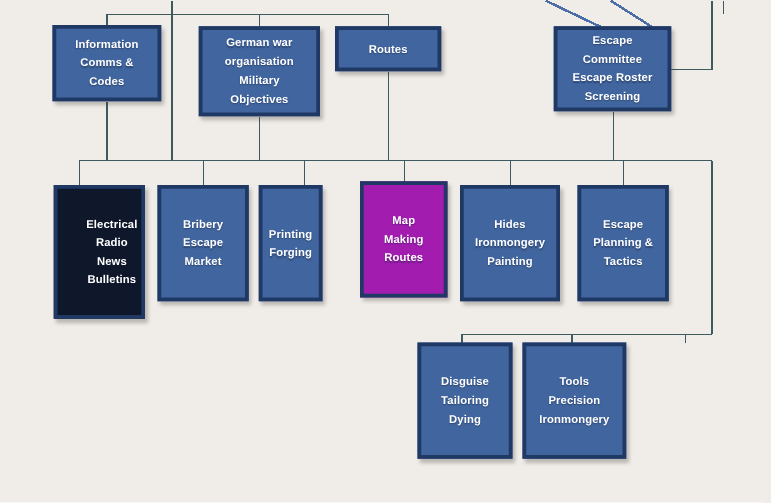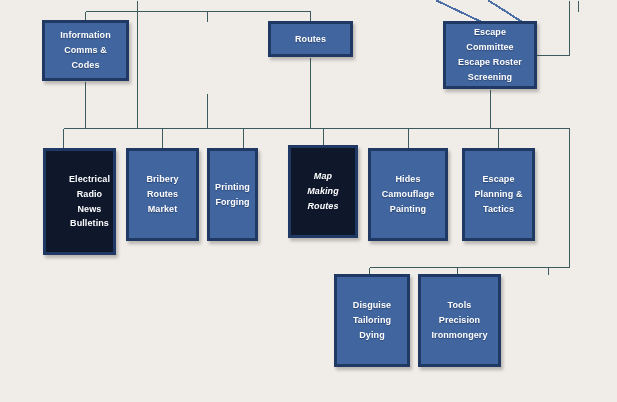--- a/index.html
+++ b/index.html
@@ -95,20 +95,26 @@
 
     </g>
   </svg>
 
   <div class="node" style="left: 42px; top: 20px; width: 87px; height: 61px; background: rgb(65, 101, 158); border-color: rgb(31, 56, 100); color: rgb(255, 255, 255);">
     <span class="label">Information
 Comms &amp;
 Codes</span>
   </div>
 
+  <div class="node" style="left: 159px; top: 21px; width: 97px; height: 72px; background: rgb(65, 101, 158); border-color: rgb(31, 56, 100); color: rgb(255, 255, 255);">
+    <span class="label">German war
+organisation
+Military
+Objectives</span>
+  </div>
 
   <div class="node" style="left: 268px; top: 21px; width: 85px; height: 36px; background: rgb(65, 101, 158); border-color: rgb(31, 56, 100); color: rgb(255, 255, 255);">
     <span class="label">Routes</span>
   </div>
 
   <div class="node" style="left: 443px; top: 21px; width: 94px; height: 68px; background: rgb(65, 101, 158); border-color: rgb(31, 56, 100); color: rgb(255, 255, 255);">
     <span class="label">Escape
 Committee
 Escape Roster
 Screening</span>
@@ -116,38 +122,38 @@
 
   <div class="node" style="left: 43px; top: 148px; width: 73px; height: 107px; background: #0f172a; border-color: rgb(31, 56, 100); color: rgb(255, 255, 255); justify-content: flex-end;">
     <span class="label">Electrical
 Radio
 News
 Bulletins</span>
   </div>
 
   <div class="node" style="left: 126px; top: 148px; width: 73px; height: 93px; background: rgb(65, 101, 158); border-color: rgb(31, 56, 100); color: rgb(255, 255, 255);">
     <span class="label">Bribery
-Routes
+Escape
 Market</span>
   </div>
 
   <div class="node" style="left: 207px; top: 148px; width: 51px; height: 93px; background: rgb(65, 101, 158); border-color: rgb(31, 56, 100); color: rgb(255, 255, 255);">
     <span class="label">Printing
 Forging</span>
   </div>
 
-  <div class="node" style="left: 288px; top: 145px; width: 70px; height: 93px; background: #0f172a; border-color: rgb(31, 56, 100); color: rgb(255, 255, 255); font-style: italic;">
+  <div class="node" style="left: 288px; top: 145px; width: 70px; height: 93px; background: #a21caf; border-color: rgb(31, 56, 100); color: rgb(255, 255, 255);">
     <span class="label">Map
 Making
 Routes</span>
   </div>
 
   <div class="node" style="left: 368px; top: 148px; width: 80px; height: 93px; background: rgb(65, 101, 158); border-color: rgb(31, 56, 100); color: rgb(255, 255, 255);">
     <span class="label">Hides
-Camouflage
+Ironmongery
 Painting</span>
   </div>
 
   <div class="node" style="left: 462px; top: 148px; width: 73px; height: 93px; background: rgb(65, 101, 158); border-color: rgb(31, 56, 100); color: rgb(255, 255, 255);">
     <span class="label">Escape
 Planning &amp;
 Tactics</span>
   </div>
 
   <div class="node" style="left: 334px; top: 274px; width: 76px; height: 93px; background: rgb(65, 101, 158); border-color: rgb(31, 56, 100); color: rgb(255, 255, 255);">

